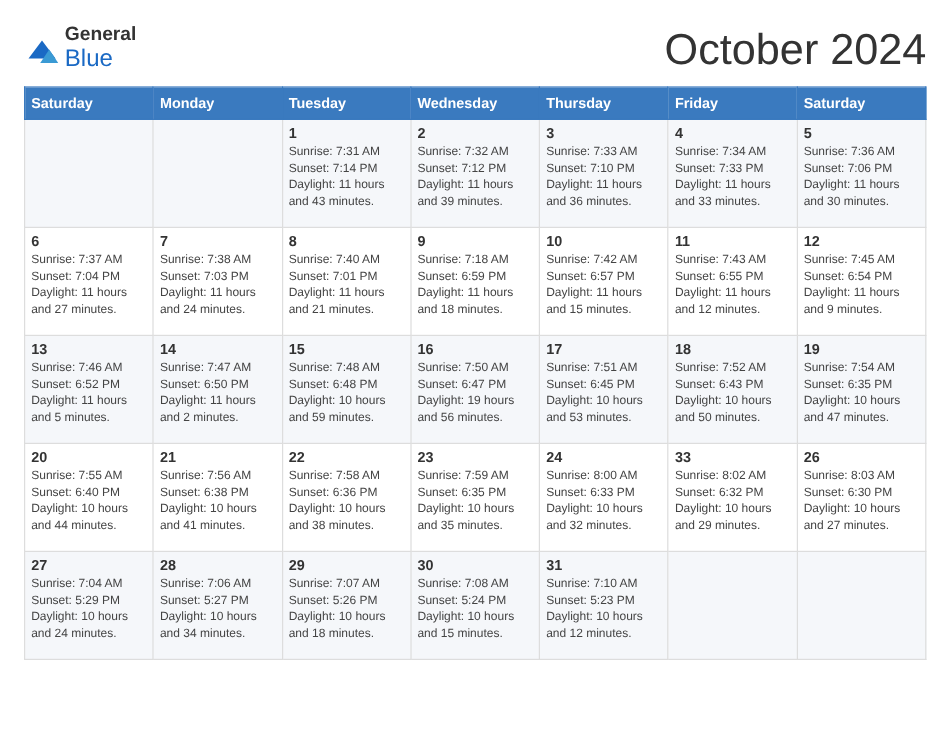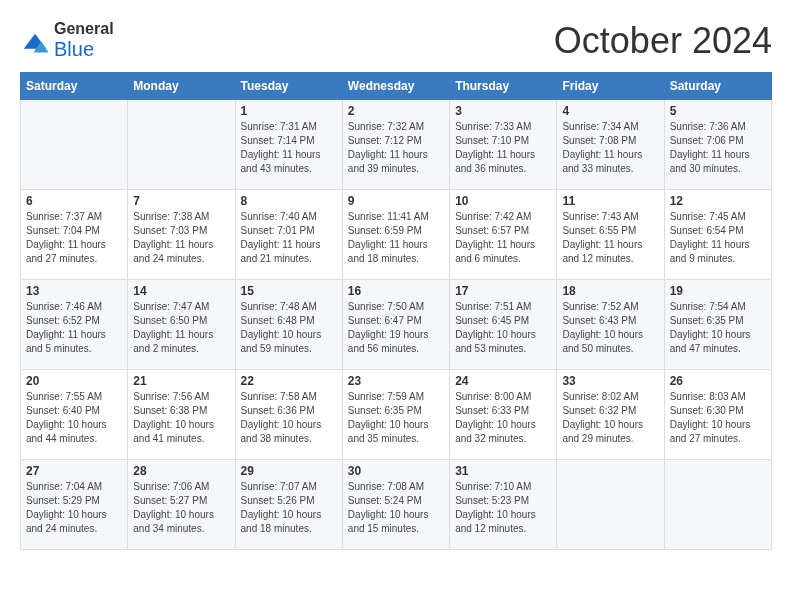--- a/index.html
+++ b/index.html
@@ -140,21 +140,21 @@
         <td>
           <span class="day-number">2</span>
           <div class="day-info"><span>Sunrise: 7:32 AM</span><br><span>Sunset: 7:12 PM</span><br><span>Daylight: 11 hours and 39 minutes.</span></div>
         </td>
         <td>
           <span class="day-number">3</span>
           <div class="day-info"><span>Sunrise: 7:33 AM</span><br><span>Sunset: 7:10 PM</span><br><span>Daylight: 11 hours and 36 minutes.</span></div>
         </td>
         <td>
           <span class="day-number">4</span>
-          <div class="day-info"><span>Sunrise: 7:34 AM</span><br><span>Sunset: 7:08 PM</span><br><span>Daylight: 11 hours and 33 minutes.</span></div>
+          <div class="day-info"><span>Sunrise: 7:34 AM</span><br><span>Sunset: 7:33 PM</span><br><span>Daylight: 11 hours and 33 minutes.</span></div>
         </td>
         <td>
           <span class="day-number">5</span>
           <div class="day-info"><span>Sunrise: 7:36 AM</span><br><span>Sunset: 7:06 PM</span><br><span>Daylight: 11 hours and 30 minutes.</span></div>
         </td>
       </tr>
       <tr>
         <td>
           <span class="day-number">6</span>
           <div class="day-info"><span>Sunrise: 7:37 AM</span><br><span>Sunset: 7:04 PM</span><br><span>Daylight: 11 hours and 27 minutes.</span></div>
@@ -162,25 +162,25 @@
         <td>
           <span class="day-number">7</span>
           <div class="day-info"><span>Sunrise: 7:38 AM</span><br><span>Sunset: 7:03 PM</span><br><span>Daylight: 11 hours and 24 minutes.</span></div>
         </td>
         <td>
           <span class="day-number">8</span>
           <div class="day-info"><span>Sunrise: 7:40 AM</span><br><span>Sunset: 7:01 PM</span><br><span>Daylight: 11 hours and 21 minutes.</span></div>
         </td>
         <td>
           <span class="day-number">9</span>
-          <div class="day-info"><span>Sunrise: 11:41 AM</span><br><span>Sunset: 6:59 PM</span><br><span>Daylight: 11 hours and 18 minutes.</span></div>
+          <div class="day-info"><span>Sunrise: 7:18 AM</span><br><span>Sunset: 6:59 PM</span><br><span>Daylight: 11 hours and 18 minutes.</span></div>
         </td>
         <td>
           <span class="day-number">10</span>
-          <div class="day-info"><span>Sunrise: 7:42 AM</span><br><span>Sunset: 6:57 PM</span><br><span>Daylight: 11 hours and 6 minutes.</span></div>
+          <div class="day-info"><span>Sunrise: 7:42 AM</span><br><span>Sunset: 6:57 PM</span><br><span>Daylight: 11 hours and 15 minutes.</span></div>
         </td>
         <td>
           <span class="day-number">11</span>
           <div class="day-info"><span>Sunrise: 7:43 AM</span><br><span>Sunset: 6:55 PM</span><br><span>Daylight: 11 hours and 12 minutes.</span></div>
         </td>
         <td>
           <span class="day-number">12</span>
           <div class="day-info"><span>Sunrise: 7:45 AM</span><br><span>Sunset: 6:54 PM</span><br><span>Daylight: 11 hours and 9 minutes.</span></div>
         </td>
       </tr>

